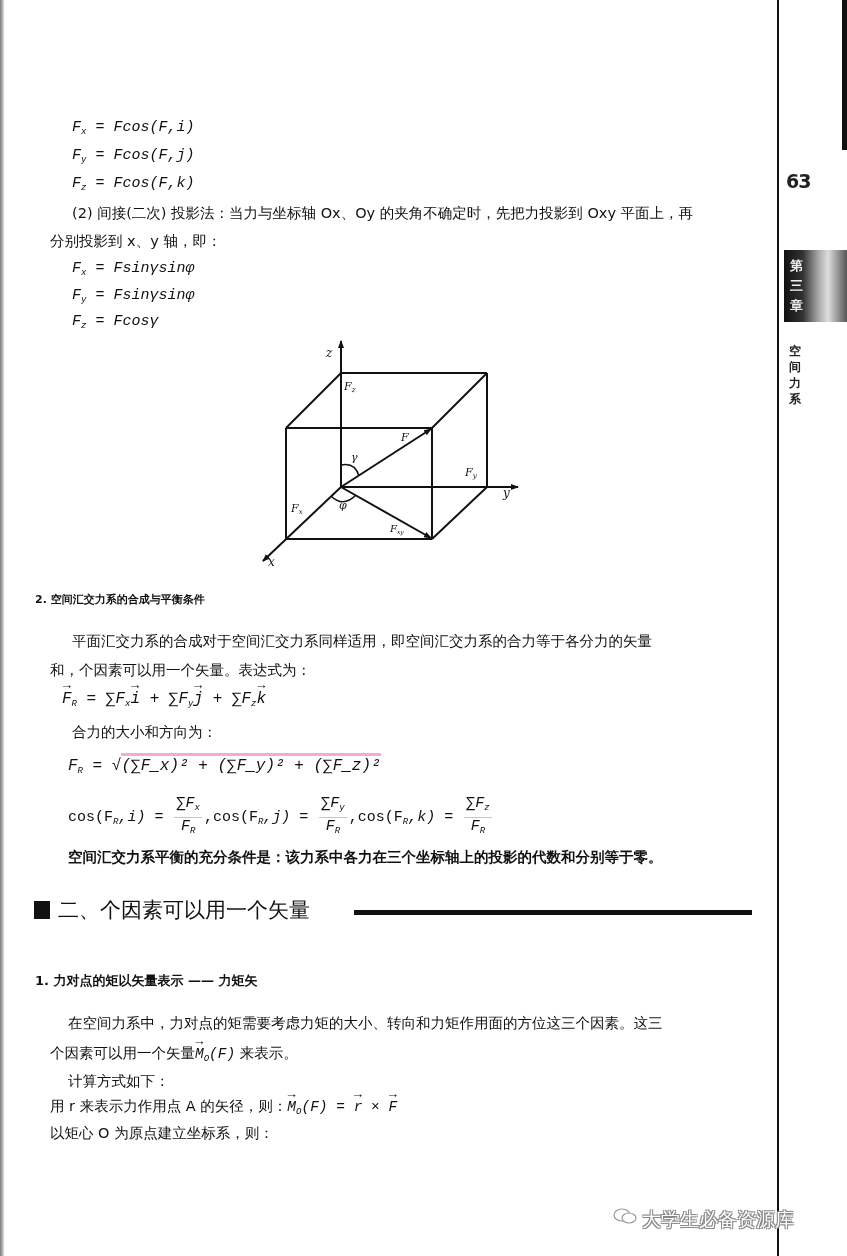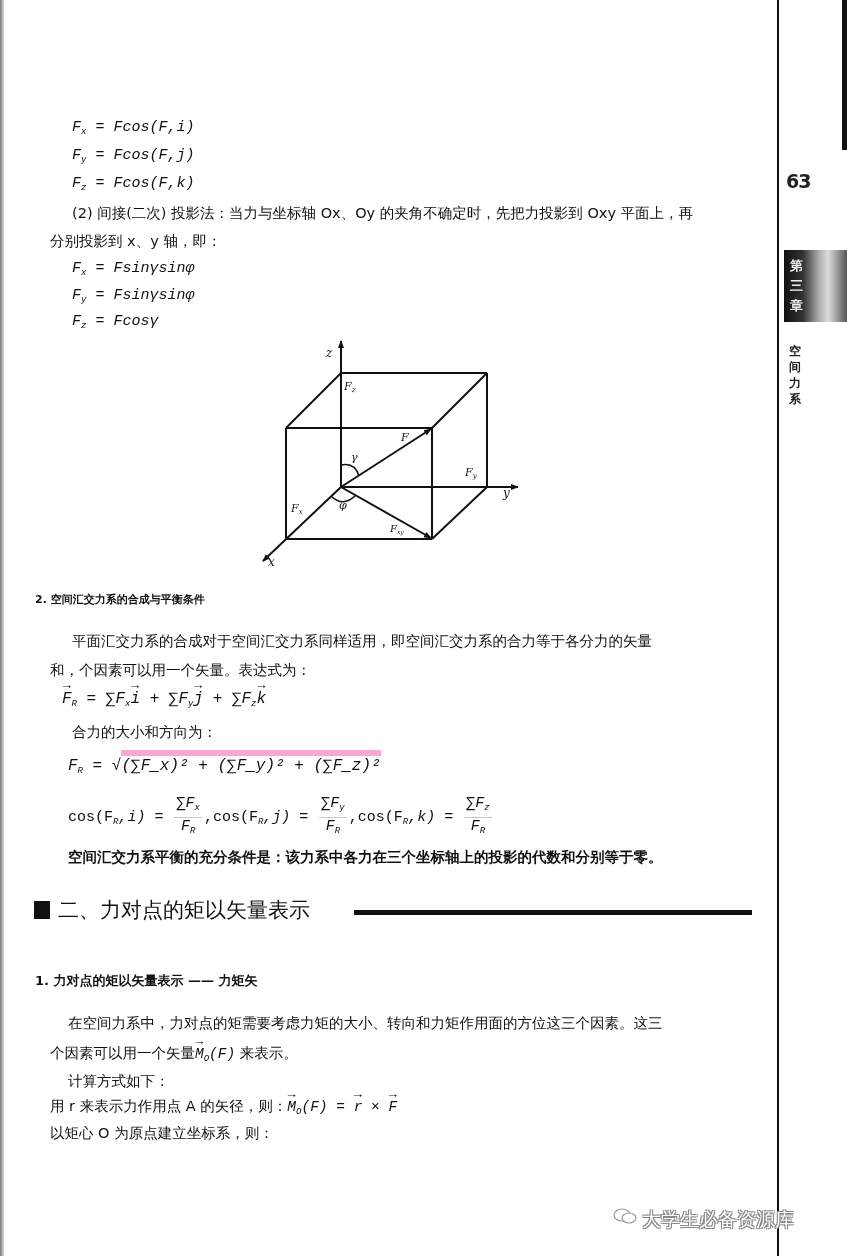--- a/index.html
+++ b/index.html
@@ -26,21 +26,21 @@
   .rm { font-style: normal; }
   .sub { font-size: 9px; vertical-align: -3px; }
   .cjk { font-family: "DejaVu Sans", sans-serif; }
   .bold { font-weight: bold; }
   .vec { position: relative; display: inline-block; }
   .vec::before { content: "\2192"; position: absolute; left: 0; right: 0; top: -12px; text-align: center;
     font-style: normal; font-size: 13px; }
   .frac { display: inline-block; vertical-align: middle; text-align: center; margin: 0 2px; }
   .frac .num { display: block; border-bottom: 1px solid #f9a8d4; padding: 0 2px; line-height: 18px; }
   .frac .den { display: block; line-height: 18px; text-align: center; }
-  .sqrt-bar { border-top: 6px solid #f9a8d4; padding-top: 1px; }
+  .sqrt-bar { border-top: 3px solid #f9a8d4; padding-top: 1px; }
 
   .section-heading { position: absolute; left: 34px; top: 896px; font-family: "DejaVu Sans", sans-serif;
     font-size: 21px; color: #111; white-space: nowrap; }
   .section-heading .sq { display: inline-block; width: 16px; height: 18px; background: #111;
     vertical-align: -2px; margin-right: 8px; }
   .section-rule { position: absolute; left: 354px; top: 910px; width: 398px; height: 5px; background: #111; }
 
   .watermark { position: absolute; left: 612px; top: 1206px; font-family: "DejaVu Sans", sans-serif;
     font-size: 19px; color: #fff; white-space: nowrap;
     text-shadow: -1px -1px 0 #888, 1px -1px 0 #888, -1px 1px 0 #888, 1px 1px 0 #888; }
@@ -154,21 +154,21 @@
 <div class="line math" style="left:68px;top:795px;font-size:15px;">
   <span class="rm">cos(F</span><span class="sub">R</span><span>,i) =</span>
   <span class="frac"><span class="num"><span>∑F</span><span class="sub">x</span></span><span class="den"><span>F</span><span class="sub">R</span></span></span><span class="rm">,cos(F</span><span class="sub">R</span><span>,j) =</span>
   <span class="frac"><span class="num"><span>∑F</span><span class="sub">y</span></span><span class="den"><span>F</span><span class="sub">R</span></span></span><span class="rm">,cos(F</span><span class="sub">R</span><span>,k) =</span>
   <span class="frac"><span class="num"><span>∑F</span><span class="sub">z</span></span><span class="den"><span>F</span><span class="sub">R</span></span></span>
 </div>
 
 <div class="line cjk bold" style="left:68px;top:848px;font-size:14.5px;">空间汇交力系平衡的充分条件是：该力系中各力在三个坐标轴上的投影的代数和分别等于零。</div>
 
 <div class="section-heading">
-  <span class="sq"></span><span>二、力对点的矩以矢量表示</span>
+  <span class="sq"></span><span>二、个因素可以用一个矢量</span>
 </div>
 <div class="section-rule"></div>
 
 <div class="line cjk bold" style="left:35px;top:972px;font-size:13px;">1. 力对点的矩以矢量表示 —— 力矩矢</div>
 <div class="line cjk" style="left:68px;top:1014px;font-size:14.5px;">在空间力系中，力对点的矩需要考虑力矩的大小、转向和力矩作用面的方位这三个因素。这三</div>
 <div class="line cjk" style="left:50px;top:1044px;font-size:14.5px;">
   <span>个因素可以用一个矢量</span><span class="math vec">M</span><span class="math sub">O</span><span class="math">(F)</span><span> 来表示。</span>
 </div>
 <div class="line cjk" style="left:68px;top:1072px;font-size:14.5px;">计算方式如下：</div>
 <div class="line cjk" style="left:50px;top:1097px;font-size:14.5px;">

